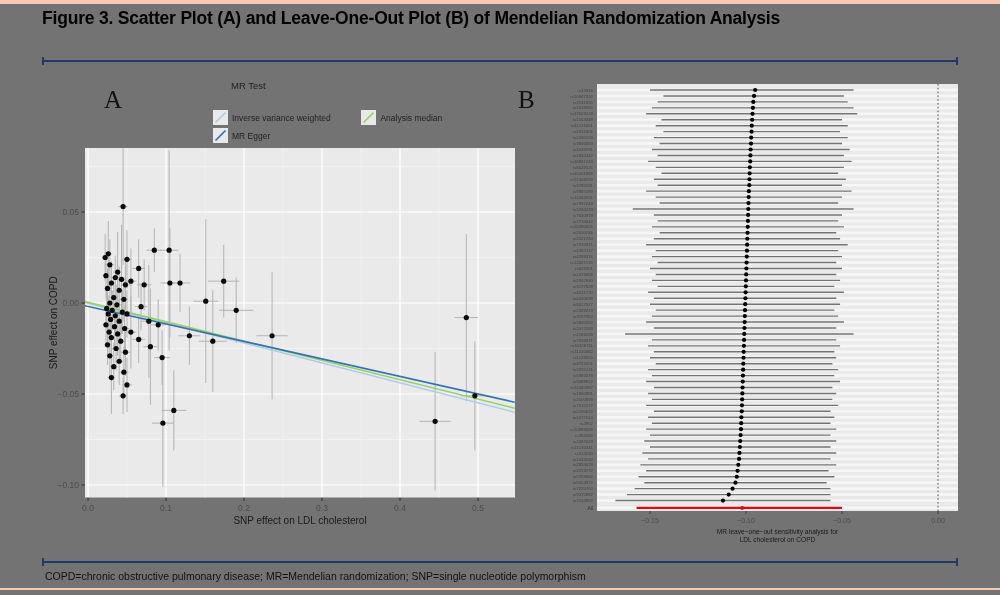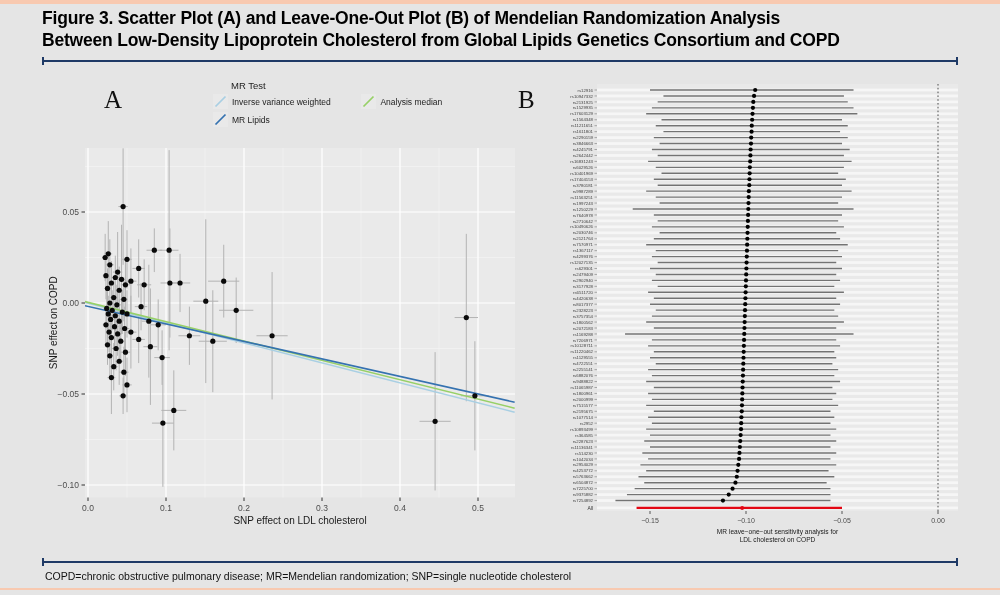--- a/index.html
+++ b/index.html
@@ -1,46 +1,46 @@
 <!DOCTYPE html>
 <html><head>
 <meta charset="utf-8">
 <style>
   html,body{margin:0;padding:0;background:#fff;}
-  .page{position:relative;width:1000px;height:595px;background:#e5e5e5;overflow:hidden;
+  .page{position:relative;width:1000px;height:595px;background:#737373;overflow:hidden;
         font-family:"Liberation Sans",sans-serif;}
   .border-top{position:absolute;left:0;top:0;width:1000px;height:4px;background:#f8c9b0;}
   .border-bottom{position:absolute;left:0;top:588px;width:1000px;height:2px;background:#f8c9b0;}
   .title{position:absolute;left:42px;top:8px;width:930px;margin:0;
          font-size:17.5px;line-height:21.5px;font-weight:bold;color:#000;letter-spacing:-0.2px;}
   .rule{position:absolute;left:42px;width:916px;height:2px;background:#1f3a66;}
   .rule i{position:absolute;top:-3px;width:2px;height:8px;background:#1f3a66;}
   .rule i.cap-l{left:0;} .rule i.cap-r{right:0;}
   .rule-top{top:60px;} .rule-bottom{top:561px;}
   .footnote{position:absolute;left:45px;top:570px;font-size:10.5px;color:#111;}
   .panel-letter{position:absolute;font-family:"Liberation Serif",serif;font-size:25px;color:#111;}
   #letterA{left:104px;top:86px;} #letterB{left:518px;top:86px;}
   .legend{position:absolute;left:183px;top:80px;width:280px;}
-  .legend-title{font-size:9.5px;color:#222;margin-bottom:3px;padding-left:48px;}
+  .legend-title{font-size:9.5px;color:#222;margin-bottom:19px;padding-left:48px;}
   .legend-items{display:grid;grid-template-columns:auto auto;grid-template-rows:auto auto;
                 grid-auto-flow:column;column-gap:10px;row-gap:3px;padding-left:30px;}
   .legend-item{display:flex;align-items:center;gap:4px;}
   .lkey{width:15px;height:15px;background:#e9e9e9;display:inline-block;flex:0 0 auto;}
   .ltext{font-size:8.5px;color:#222;white-space:nowrap;}
   #svgA{position:absolute;left:40px;top:75px;width:490px;height:478px;}
   #svgB{position:absolute;left:515px;top:75px;width:460px;height:478px;}
   svg text{font-family:"Liberation Sans",sans-serif;}
 </style>
 </head>
 <body>
 
 <div class="page">
   <div class="border-top"></div>
 
-  <h1 class="title"><span>Figure 3. Scatter Plot (A) and Leave-One-Out Plot (B) of Mendelian Randomization Analysis</span><br><span>Between Low-Density Lipoprotein Cholesterol from Global Lipids Genetics Consortium and COPD</span></h1>
+  <h1 class="title"><span>Figure 3. Scatter Plot (A) and Leave-One-Out Plot (B) of Mendelian Randomization Analysis</span><br></h1>
 
   <div class="rule rule-top">
       <i class="cap-l"></i>
       <i class="cap-r"></i>
     </div>
 
   <div class="panel-letter" id="letterA">A</div>
 
   <div class="legend">
     <div class="legend-title">MR Test</div>
@@ -48,21 +48,21 @@
         <div class="legend-item">
           <span class="lkey"><svg width="15" height="15">
               <line x1="2.5" y1="12.5" x2="12.5" y2="2.5" stroke="#a8cfe3" stroke-width="1.7"></line>
             </svg></span>
           <span class="ltext">Inverse variance weighted</span>
         </div>
         <div class="legend-item">
           <span class="lkey"><svg width="15" height="15">
               <line x1="2.5" y1="12.5" x2="12.5" y2="2.5" stroke="#3572b0" stroke-width="1.7"></line>
             </svg></span>
-          <span class="ltext">MR Lipids</span>
+          <span class="ltext">MR Egger</span>
         </div>
         <div class="legend-item">
           <span class="lkey"><svg width="15" height="15">
               <line x1="2.5" y1="12.5" x2="12.5" y2="2.5" stroke="#97d067" stroke-width="1.7"></line>
             </svg></span>
           <span class="ltext">Analysis median</span>
         </div>
       </div>
   </div>
 
@@ -707,16 +707,16 @@
         <text x="777.5" y="533.5" font-size="6.6" fill="#1a1a1a" text-anchor="middle">MR leave−one−out sensitivity analysis for</text>
         <text x="777.5" y="541.5" font-size="6.6" fill="#1a1a1a" text-anchor="middle">LDL cholesterol on COPD</text>
       </g>
     </svg>
 
   <div class="rule rule-bottom">
       <i class="cap-l"></i>
       <i class="cap-r"></i>
     </div>
 
-  <div class="footnote">COPD=chronic obstructive pulmonary disease; MR=Mendelian randomization; SNP=single nucleotide cholesterol</div>
+  <div class="footnote">COPD=chronic obstructive pulmonary disease; MR=Mendelian randomization; SNP=single nucleotide polymorphism</div>
 
   <div class="border-bottom"></div>
 </div>
 
 </body></html>

